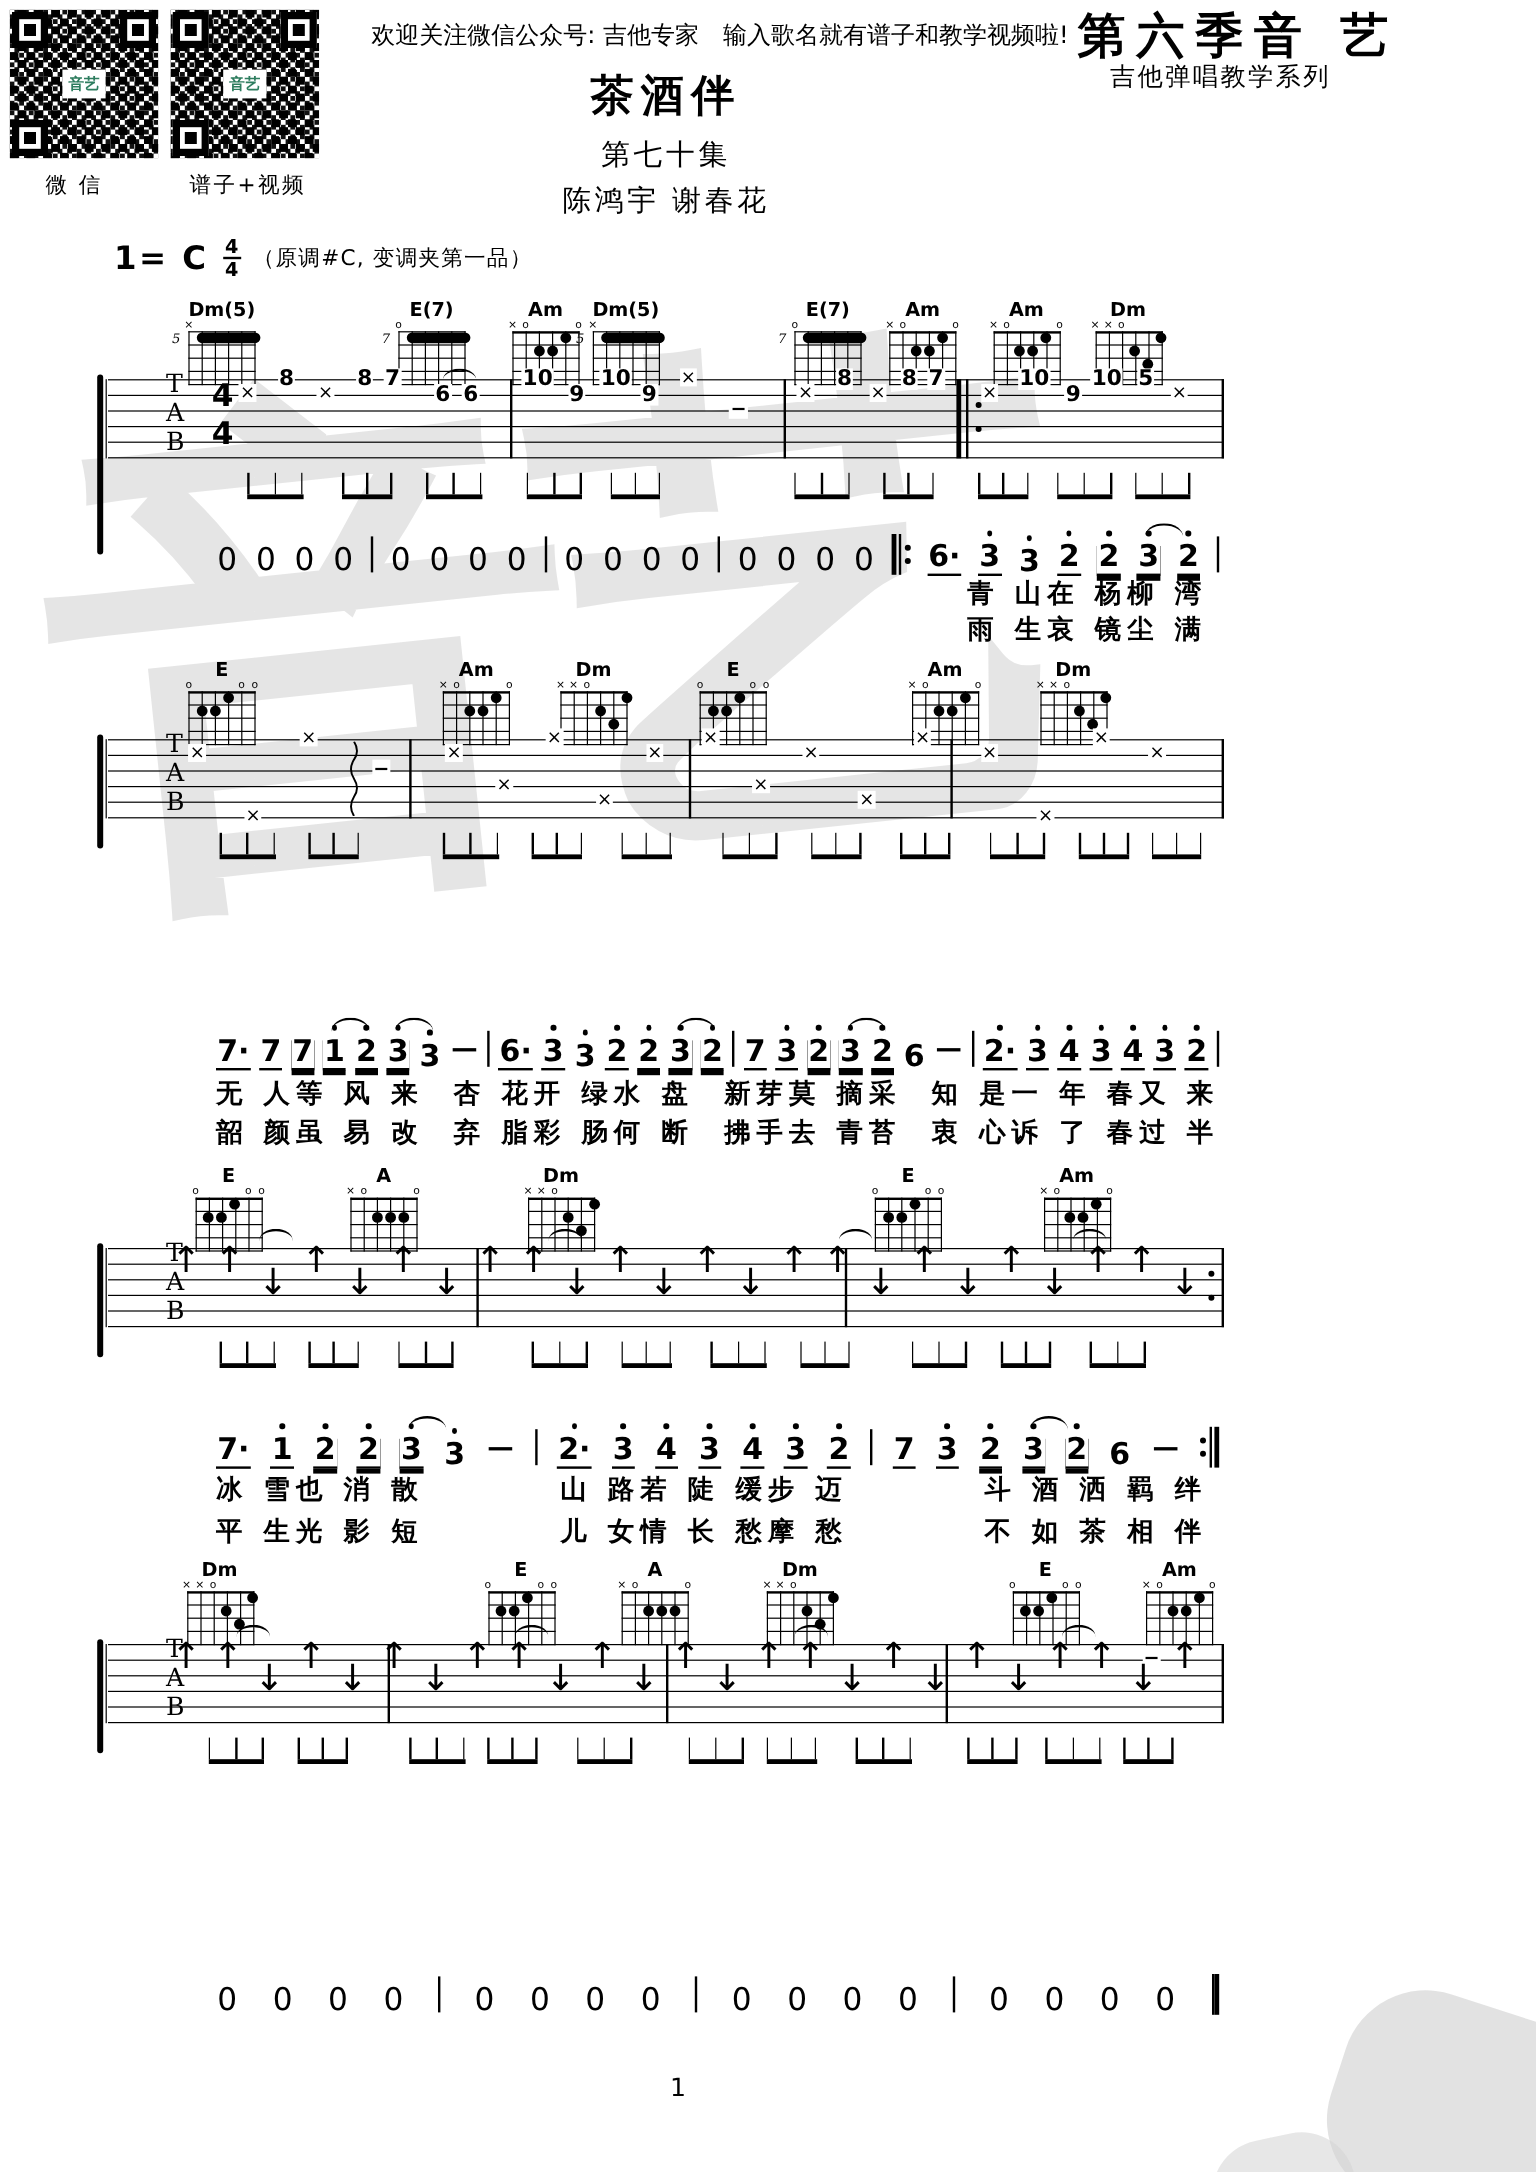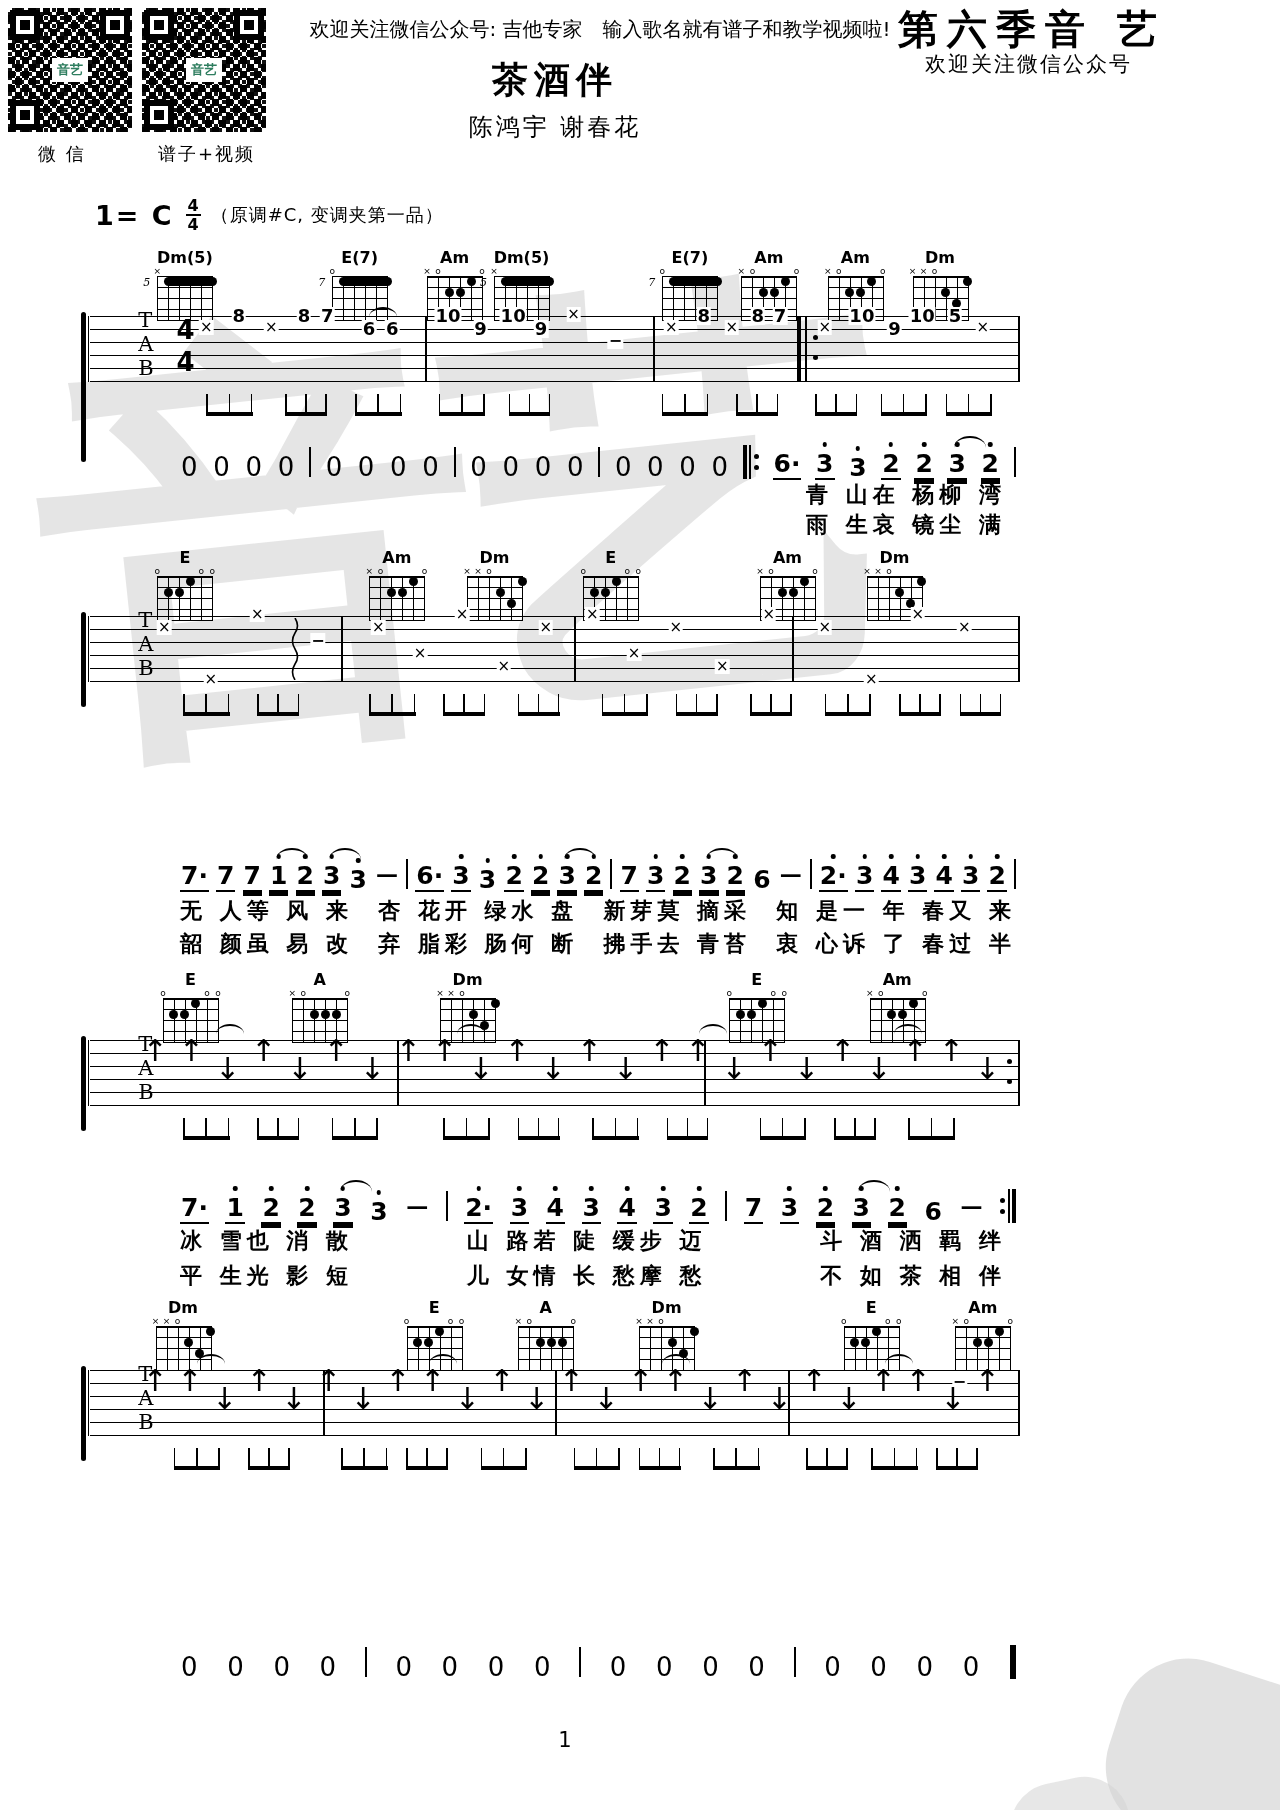--- a/index.html
+++ b/index.html
@@ -120,24 +120,25 @@
     <div class="finder f-tl"></div>
     <div class="finder f-tr"></div>
     <div class="finder f-bl"></div>
     <div class="qr-center">音艺</div>
   </div>
   <div class="qr-label" style="left:38px">微 信</div>
   <div class="qr-label" style="left:158px">谱子+视频</div>
 
   <div class="promo">欢迎关注微信公众号: 吉他专家　输入歌名就有谱子和教学视频啦!</div>
   <div class="series-title">第六季音 艺</div>
-  <div class="series-sub">欢迎关注微信公众号</div>
+  <div class="series-sub">吉他弹唱教学系列</div>
 
   <div class="title-block">
     <div class="song-title">茶酒伴</div>
+    <div class="episode">第七十集</div>
     <div class="artists">陈鸿宇 谢春花</div>
   </div>
 
 
   <div class="keyline">
     <span class="key-tonic">1= C</span>
     <span class="key-frac">
       <span class="kn">4</span>
       <span class="kbar"></span>
       <span class="kn">4</span>

